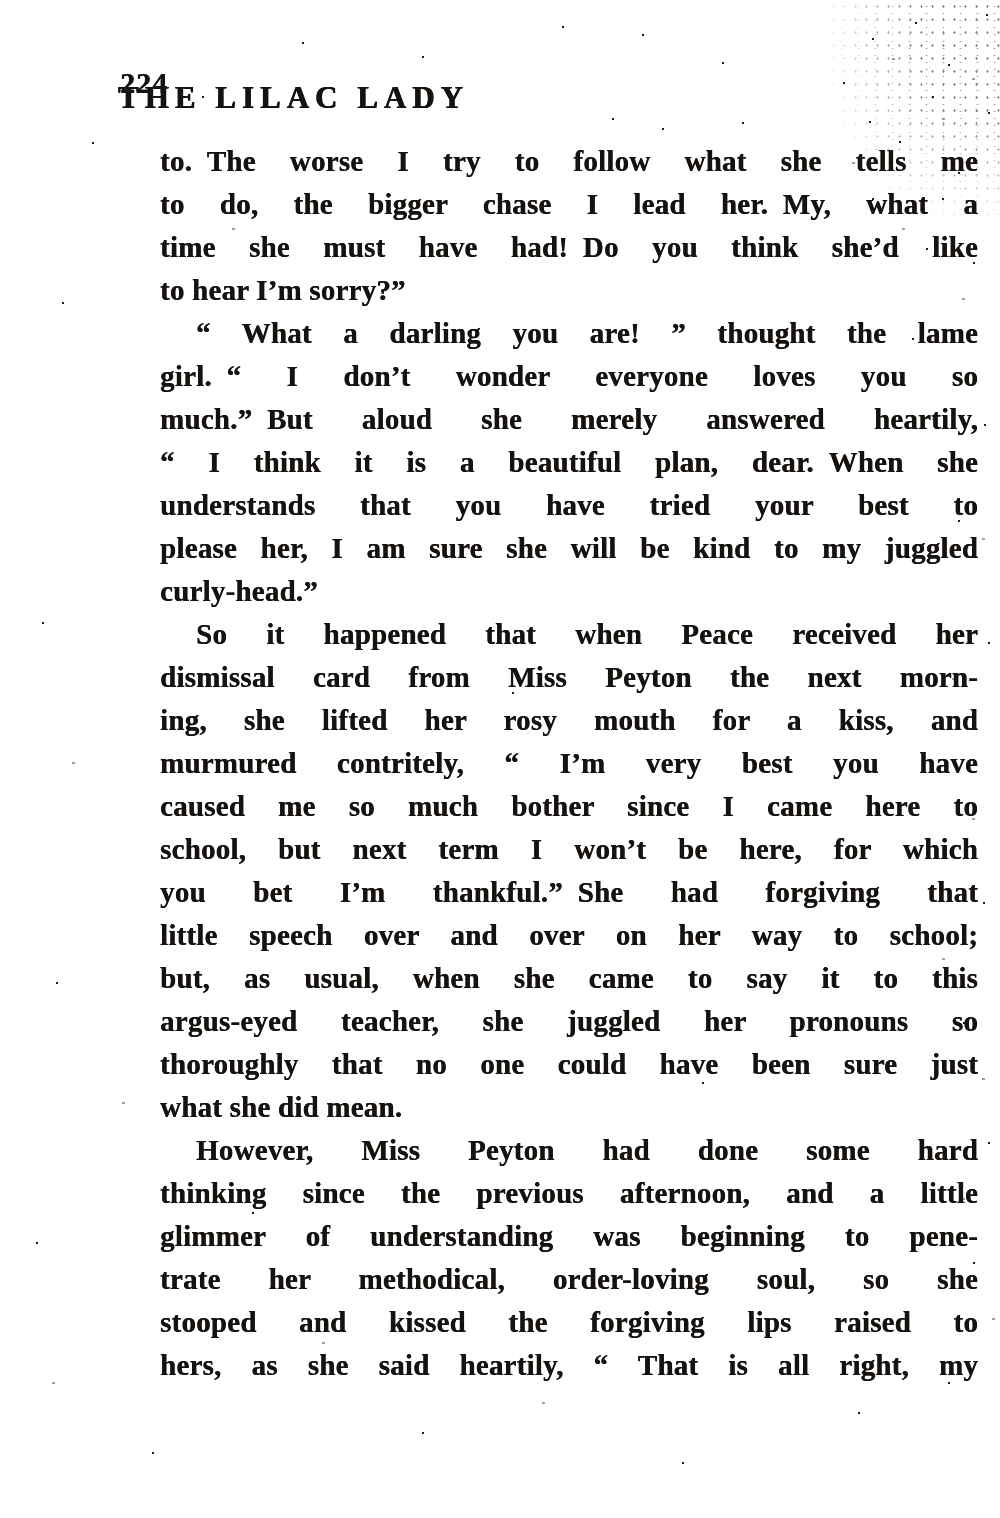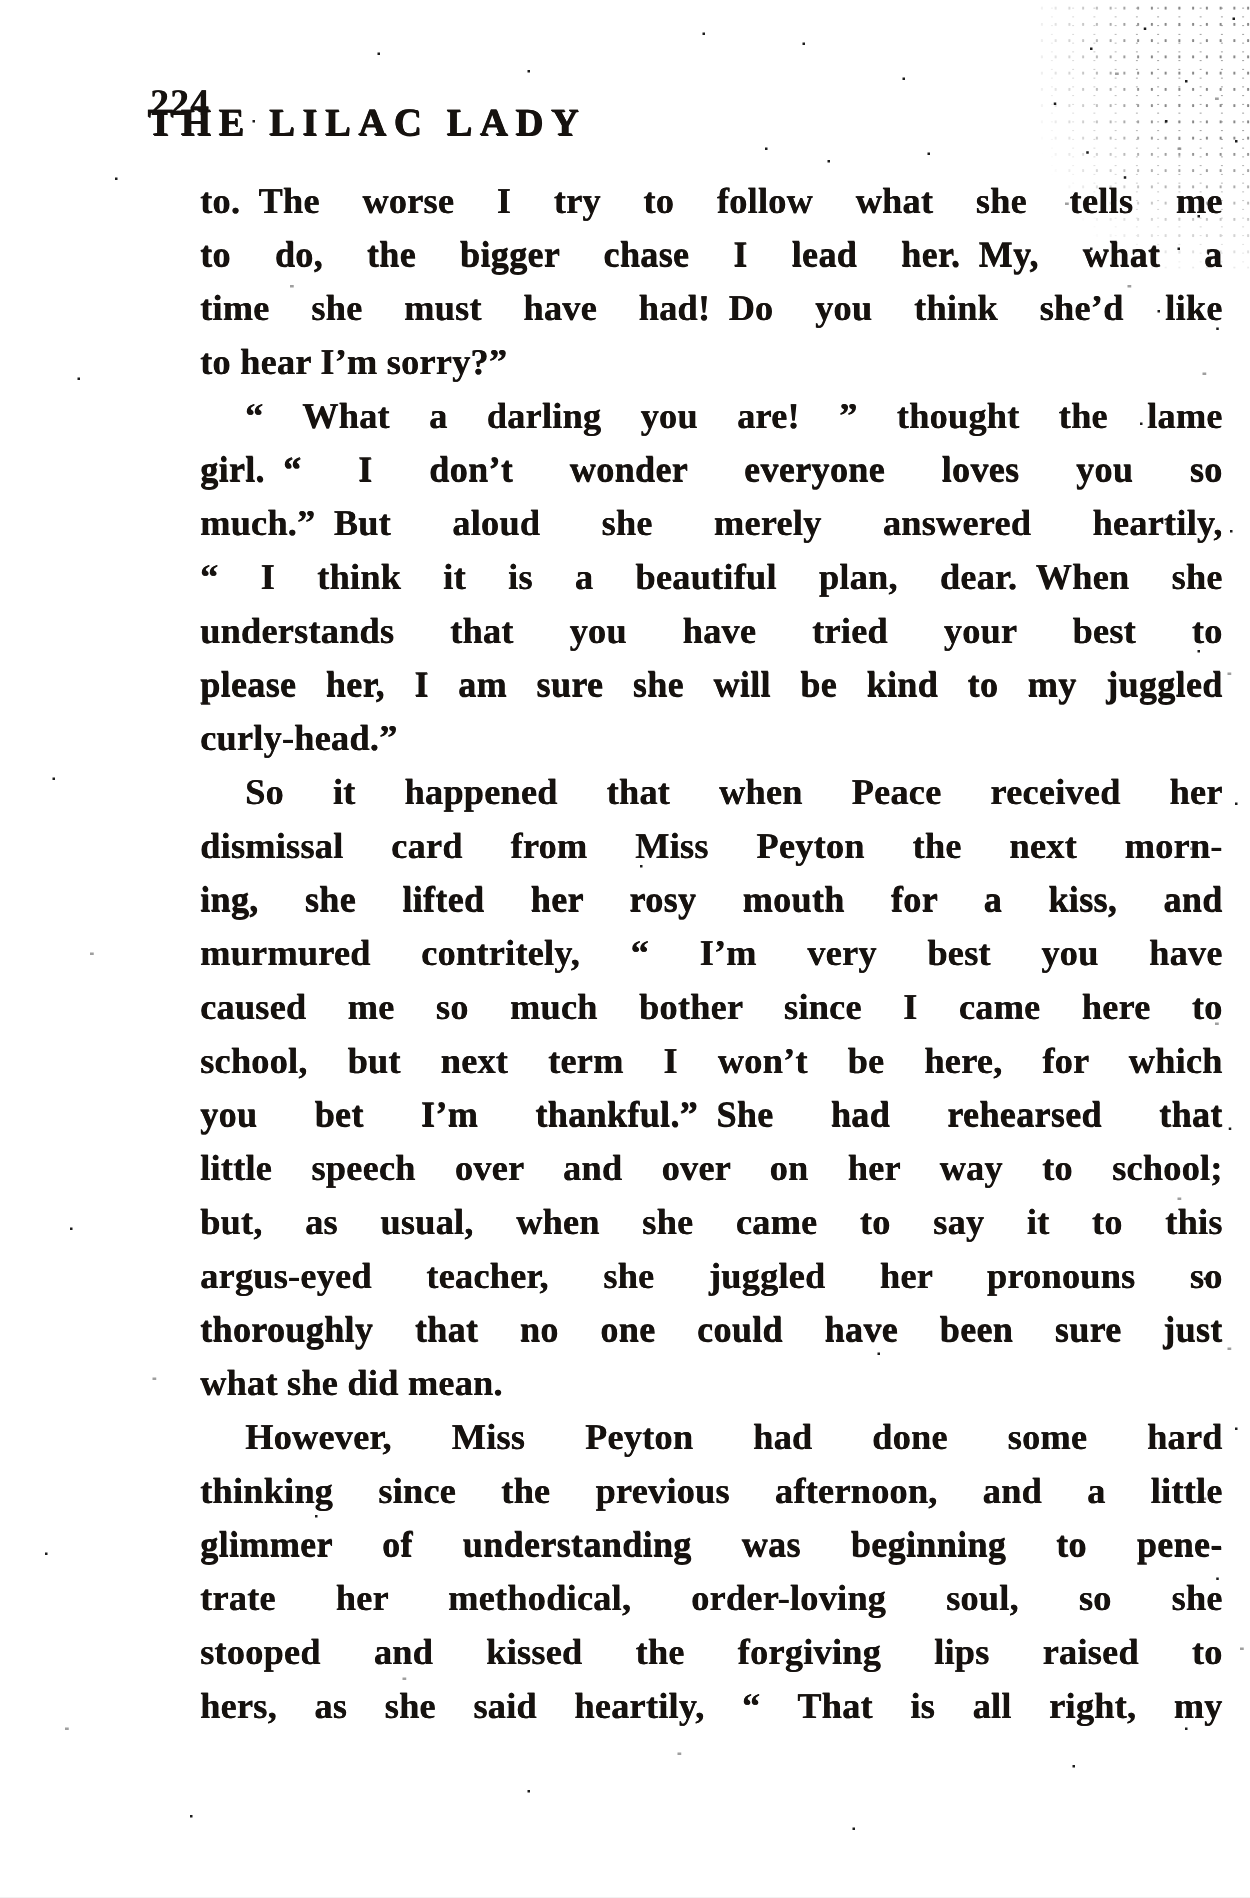--- a/index.html
+++ b/index.html
@@ -136,21 +136,21 @@
         <div class="line">please her, I am sure she will be kind to my juggled</div>
         <div class="line lastline">curly-head.”</div>
       </div>
       <div class="para">
         <div class="line indent">So it happened that when Peace received her</div>
         <div class="line">dismissal card from Miss Peyton the next morn-</div>
         <div class="line">ing, she lifted her rosy mouth for a kiss, and</div>
         <div class="line">murmured contritely, “ I’m very best you have</div>
         <div class="line">caused me so much bother since I came here to</div>
         <div class="line">school, but next term I won’t be here, for which</div>
-        <div class="line">you bet I’m thankful.” She had rehearsed that</div>
+        <div class="line">you bet I’m thankful.” She had forgiving that</div>
         <div class="line">little speech over and over on her way to school;</div>
         <div class="line">but, as usual, when she came to say it to this</div>
         <div class="line">argus-eyed teacher, she juggled her pronouns so</div>
         <div class="line">thoroughly that no one could have been sure just</div>
         <div class="line lastline">what she did mean.</div>
       </div>
       <div class="para">
         <div class="line indent">However, Miss Peyton had done some hard</div>
         <div class="line">thinking since the previous afternoon, and a little</div>
         <div class="line">glimmer of understanding was beginning to pene-</div>

